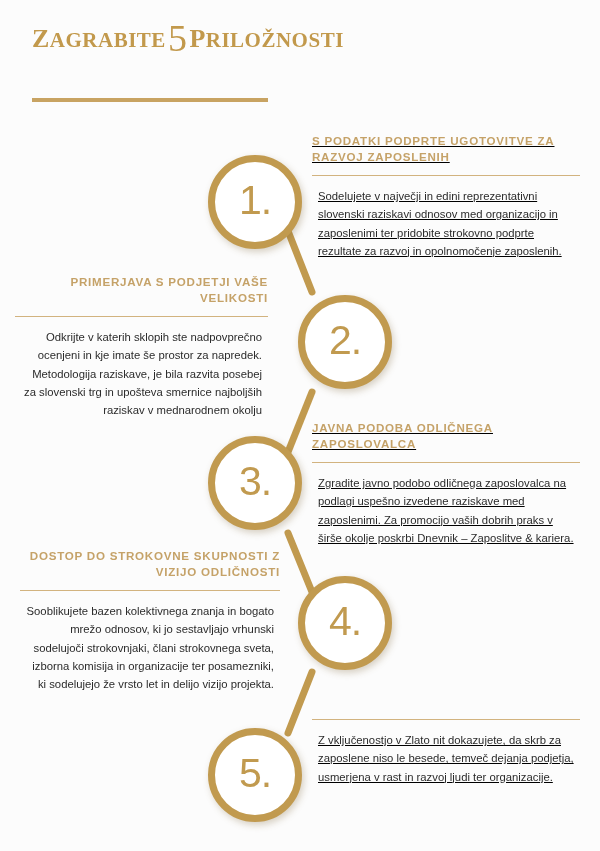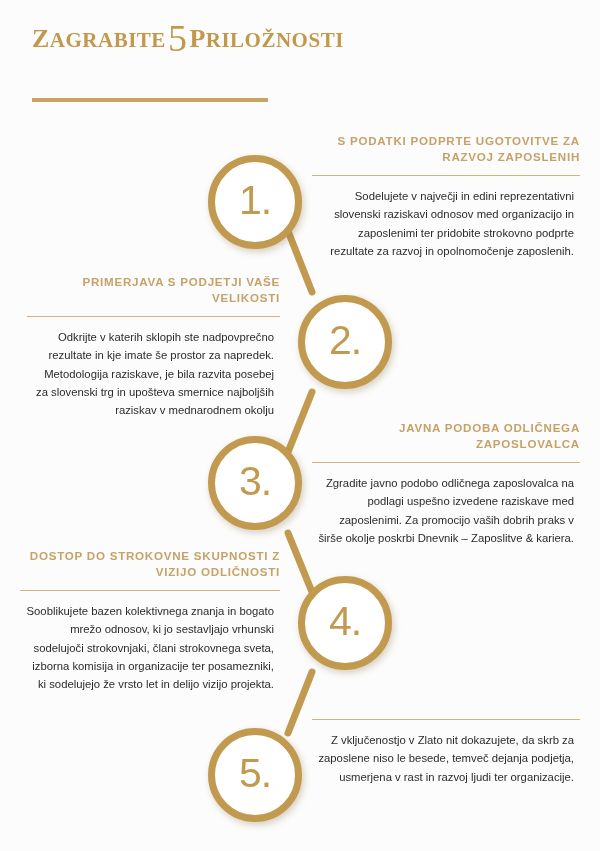--- a/index.html
+++ b/index.html
@@ -109,21 +109,22 @@
     background: #d2b37f;
     margin: 9px 0 11px 0;
   }
   .block p {
     margin: 6px;
     font-size: 11.3px;
     line-height: 1.62;
     color: #2b2b2b;
   }
   .block.right {
-    text-align: right;
+    text-align: left;
+    text-decoration: underline;
   }
   .block.left {
     text-align: right;
   }
 </style>
 </head>
 <body>
 
 <div class="title-block">
   <div class="title-line l1">
@@ -156,24 +157,24 @@
 <div class="step-circle" style="left:208px; top:728px;">
   <span class="step-num">5.</span>
 </div>
 
 <div class="block right" style="left:312px; top:133px; width:268px;">
   <h3>S PODATKI PODPRTE UGOTOVITVE ZA RAZVOJ ZAPOSLENIH</h3>
   <div class="rule"></div>
   <p>Sodelujete v največji in edini reprezentativni slovenski raziskavi odnosov med organizacijo in zaposlenimi ter pridobite strokovno podprte rezultate za razvoj in opolnomočenje zaposlenih.</p>
 </div>
 
-<div class="block left" style="left:27px; top:274px; width:253px;">
+<div class="block left" style="left:15px; top:274px; width:253px;">
   <h3>PRIMERJAVA S PODJETJI VAŠE VELIKOSTI</h3>
   <div class="rule"></div>
-  <p>Odkrijte v katerih sklopih ste nadpovprečno rezultate in kje imate še prostor za napredek. Metodologija raziskave, je bila razvita posebej za slovenski trg in upošteva smernice najboljših raziskav v mednarodnem okolju</p>
+  <p>Odkrijte v katerih sklopih ste nadpovprečno ocenjeni in kje imate še prostor za napredek. Metodologija raziskave, je bila razvita posebej za slovenski trg in upošteva smernice najboljših raziskav v mednarodnem okolju</p>
 </div>
 
 <div class="block right" style="left:312px; top:420px; width:268px;">
   <h3>JAVNA PODOBA ODLIČNEGA ZAPOSLOVALCA</h3>
   <div class="rule"></div>
   <p>Zgradite javno podobo odličnega zaposlovalca na podlagi uspešno izvedene raziskave med zaposlenimi. Za promocijo vaših dobrih praks v širše okolje poskrbi Dnevnik – Zaposlitve &amp; kariera.</p>
 </div>
 
 <div class="block left" style="left:20px; top:548px; width:260px;">
   <h3>DOSTOP DO STROKOVNE SKUPNOSTI Z VIZIJO ODLIČNOSTI</h3>

